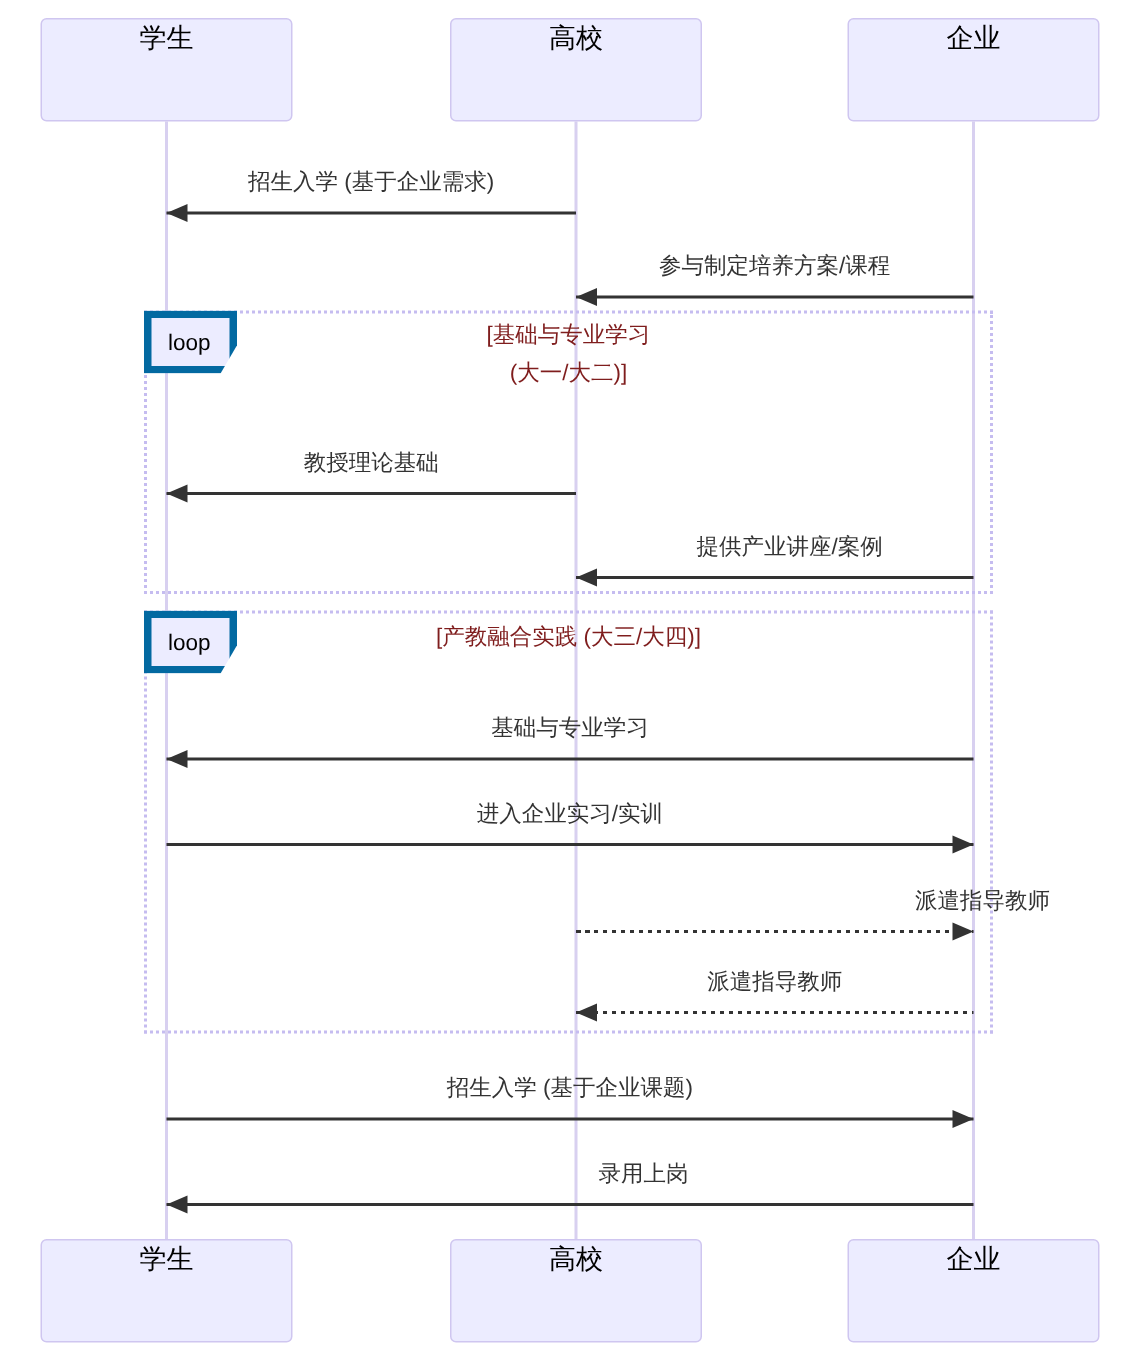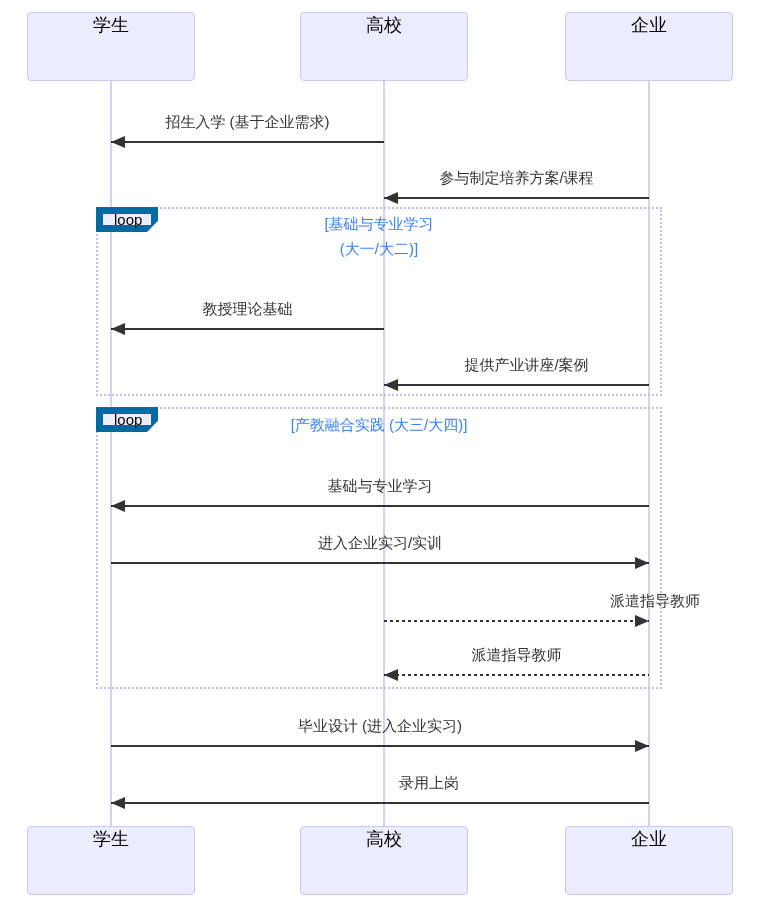--- a/index.html
+++ b/index.html
@@ -11,28 +11,28 @@
     background:#ECECFF;border:1px solid #CFC6F0;border-radius:4px;
     display:flex;align-items:flex-start;justify-content:center;
     font-size:18px;color:#000;box-sizing:border-box;
   }
   .lifeline{position:absolute;width:2px;background:#D8D0F0;top:81px;height:745px;}
 
   .loop-frame{
     position:absolute;border:2px dotted #C5BCF0;box-sizing:border-box;
   }
   .loop-tag{
-    position:absolute;width:62px;height:25px;background:#ECECFF;
-    border:7px solid #0369a1;box-sizing:border-box;
+    position:absolute;width:62px;height:42px;background:#ECECFF;
+    border:5px solid #0369a1;box-sizing:border-box;
     clip-path:polygon(0 0,100% 0,100% 55%,calc(100% - 11px) 100%,0 100%);
     display:flex;align-items:center;
     font-size:15px;color:#000;padding-left:11px;
   }
   .loop-title{
-    position:absolute;text-align:center;font-size:15px;color:#3b82f6;
+    position:absolute;text-align:center;font-size:15px;color:#7f1d1d;
     line-height:25px;
   }
 
   .msg-label{
     position:absolute;text-align:center;font-size:15px;color:#333;height:21px;line-height:21px;
     white-space:nowrap;
   }
   .msg-line{position:absolute;height:2px;background:#333;}
   .msg-line.dotted{
     background:repeating-linear-gradient(90deg,#333 0 3px,transparent 3px 6px);
@@ -92,21 +92,21 @@
   <div class="arrow-head right" style="left:635px;top:557px;"></div>
 
   <div class="msg-label" style="left:380px;width:320px;top:590px;text-align:right;">派遣指导教师</div>
   <div class="msg-line dotted" style="left:384px;width:265px;top:620px;"></div>
   <div class="arrow-head right" style="left:635px;top:615px;"></div>
 
   <div class="msg-label" style="left:384px;width:265px;top:644px;">派遣指导教师</div>
   <div class="msg-line dotted" style="left:384px;width:265px;top:674px;"></div>
   <div class="arrow-head left" style="left:384px;top:669px;"></div>
 
-  <div class="msg-label" style="left:111px;width:538px;top:715px;">毕业设计 (进入企业实习)</div>
+  <div class="msg-label" style="left:111px;width:538px;top:715px;">招生入学 (基于企业课题)</div>
   <div class="msg-line" style="left:111px;width:538px;top:745px;"></div>
   <div class="arrow-head right" style="left:635px;top:740px;"></div>
 
   <div class="msg-label" style="left:111px;width:636px;top:772px;">录用上岗</div>
   <div class="msg-line" style="left:111px;width:538px;top:802px;"></div>
   <div class="arrow-head left" style="left:111px;top:797px;"></div>
 
   <div class="actor-box" style="left:27px;top:12px;">
       <span>学生</span>
     </div>

